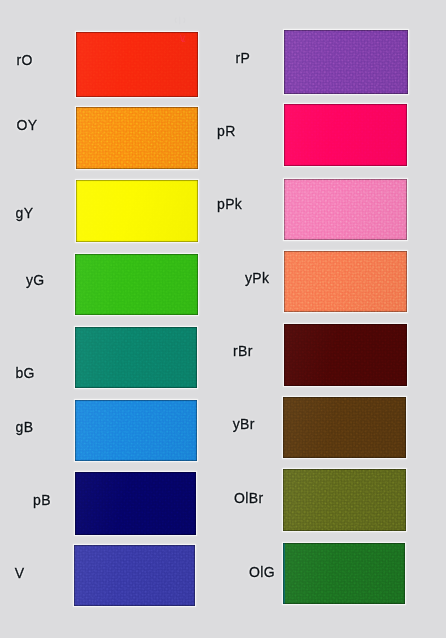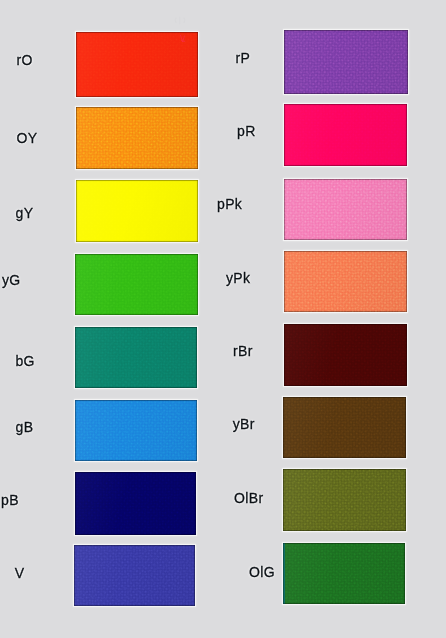--- a/index.html
+++ b/index.html
@@ -92,66 +92,66 @@
     <span class="tex" style="opacity:.22">
         <i class="a"></i>
         <i class="b"></i>
         <i class="c"></i>
       </span>
   </div>
   <svg id="mark-pink" viewBox="0 0 9 11">
     <path d="M1.9 1.0 C2.6 4.0 3.4 6.2 4.3 8.6 M6.4 1.8 C5.9 4.6 5.1 6.8 4.3 8.6 M2.6 7.2 C3.6 8.2 5.2 8.6 6.9 8.2" stroke="#ff2f86" stroke-width="1.15" fill="none" stroke-linecap="round"></path>
   </svg>
 
-  <div class="label" style="left:16.6px;top:131px">OY</div>
+  <div class="label" style="left:16.6px;top:118px">OY</div>
   <div class="swatch" style="left: 75.5px; top: 106.6px; width: 122px; height: 62.8px; background: rgb(250, 159, 20);" title="#fa9f14">
     <span class="tex" style="opacity:.46">
         <i class="a"></i>
         <i class="b"></i>
         <i class="c"></i>
       </span>
   </div>
 
   <div class="label" style="left:15.5px;top:206px">gY</div>
   <div class="swatch" style="left: 75.7px; top: 180.1px; width: 122.2px; height: 61.5px; background: rgb(253, 251, 0);" title="#fdfb00">
     <span class="tex" style="opacity:.07">
         <i class="a"></i>
         <i class="b"></i>
         <i class="c"></i>
       </span>
   </div>
 
-  <div class="label" style="left:2px;top:272.6px">yG</div>
+  <div class="label" style="left:26px;top:272.6px">yG</div>
   <div class="swatch" style="left: 75.4px; top: 254px; width: 122.3px; height: 60.8px; background: rgb(55, 193, 21);" title="#37c115">
     <span class="tex" style="opacity:.18">
         <i class="a"></i>
         <i class="b"></i>
         <i class="c"></i>
       </span>
   </div>
 
-  <div class="label" style="left:15.4px;top:354px">bG</div>
+  <div class="label" style="left:15.4px;top:366px">bG</div>
   <div class="swatch" style="left: 75.2px; top: 326.9px; width: 122.1px; height: 61.2px; background: rgb(11, 136, 112);" title="#0b8870">
     <span class="tex" style="opacity:.11">
         <i class="a"></i>
         <i class="b"></i>
         <i class="c"></i>
       </span>
   </div>
 
   <div class="label" style="left:15.5px;top:419.5px">gB</div>
   <div class="swatch" style="left: 75px; top: 399.9px; width: 121.9px; height: 60.7px; background: rgb(29, 143, 224);" title="#1d8fe0">
     <span class="tex" style="opacity:.20">
         <i class="a"></i>
         <i class="b"></i>
         <i class="c"></i>
       </span>
   </div>
 
-  <div class="label" style="left:1px;top:492.9px">pB</div>
+  <div class="label" style="left:33px;top:492.9px">pB</div>
   <div class="swatch" style="left: 74.6px; top: 472px; width: 121.6px; height: 63.4px; background: rgb(5, 3, 110);" title="#05036e">
     <span class="tex" style="opacity:.16">
         <i class="a"></i>
         <i class="b"></i>
         <i class="c"></i>
       </span>
   </div>
 
   <div class="label" style="left:14.8px;top:566.4px">V</div>
   <div class="swatch" style="left: 74.2px; top: 545.2px; width: 121.3px; height: 61.2px; background: rgb(62, 63, 174);" title="#3e3fae">
@@ -164,39 +164,39 @@
 
   <div class="label" style="left:235.4px;top:50.5px">rP</div>
   <div class="swatch" style="left: 284.2px; top: 30px; width: 123.6px; height: 64px; background: rgb(138, 69, 178);" title="#8a45b2">
     <span class="tex" style="opacity:.30">
         <i class="a"></i>
         <i class="b"></i>
         <i class="c"></i>
       </span>
   </div>
 
-  <div class="label" style="left:237px;top:123.7px">pR</div>
+  <div class="label" style="left:217px;top:123.7px">pR</div>
   <div class="swatch" style="left: 284px; top: 103.7px; width: 123.4px; height: 62.6px; background: rgb(255, 4, 100);" title="#ff0464">
     <span class="tex" style="opacity:.11">
         <i class="a"></i>
         <i class="b"></i>
         <i class="c"></i>
       </span>
   </div>
 
   <div class="label" style="left:217px;top:196.7px">pPk</div>
   <div class="swatch" style="left: 283.9px; top: 178.5px; width: 123.3px; height: 61px; background: rgb(246, 139, 191);" title="#f68bbf">
     <span class="tex" style="opacity:.32">
         <i class="a"></i>
         <i class="b"></i>
         <i class="c"></i>
       </span>
   </div>
 
-  <div class="label" style="left:226px;top:270.8px">yPk</div>
+  <div class="label" style="left:245px;top:270.8px">yPk</div>
   <div class="swatch" style="left: 283.8px; top: 251px; width: 123.2px; height: 61.1px; background: rgb(248, 137, 91);" title="#f8895b">
     <span class="tex" style="opacity:.34">
         <i class="a"></i>
         <i class="b"></i>
         <i class="c"></i>
       </span>
   </div>
 
   <div class="label" style="left:233px;top:343.7px">rBr</div>
   <div class="swatch" style="left: 283.6px; top: 324px; width: 123px; height: 61.9px; background: rgb(81, 6, 5);" title="#510605">

